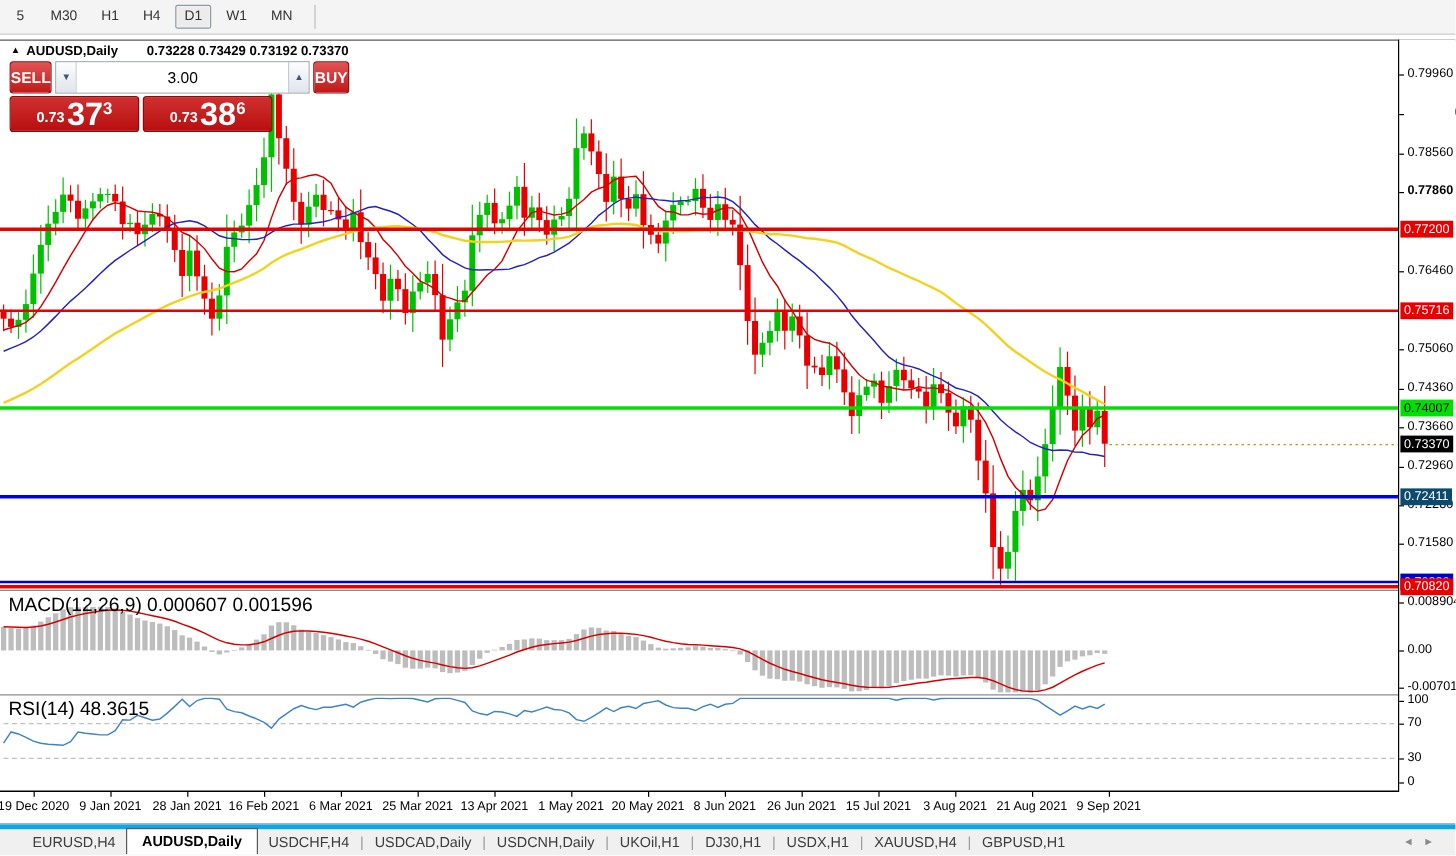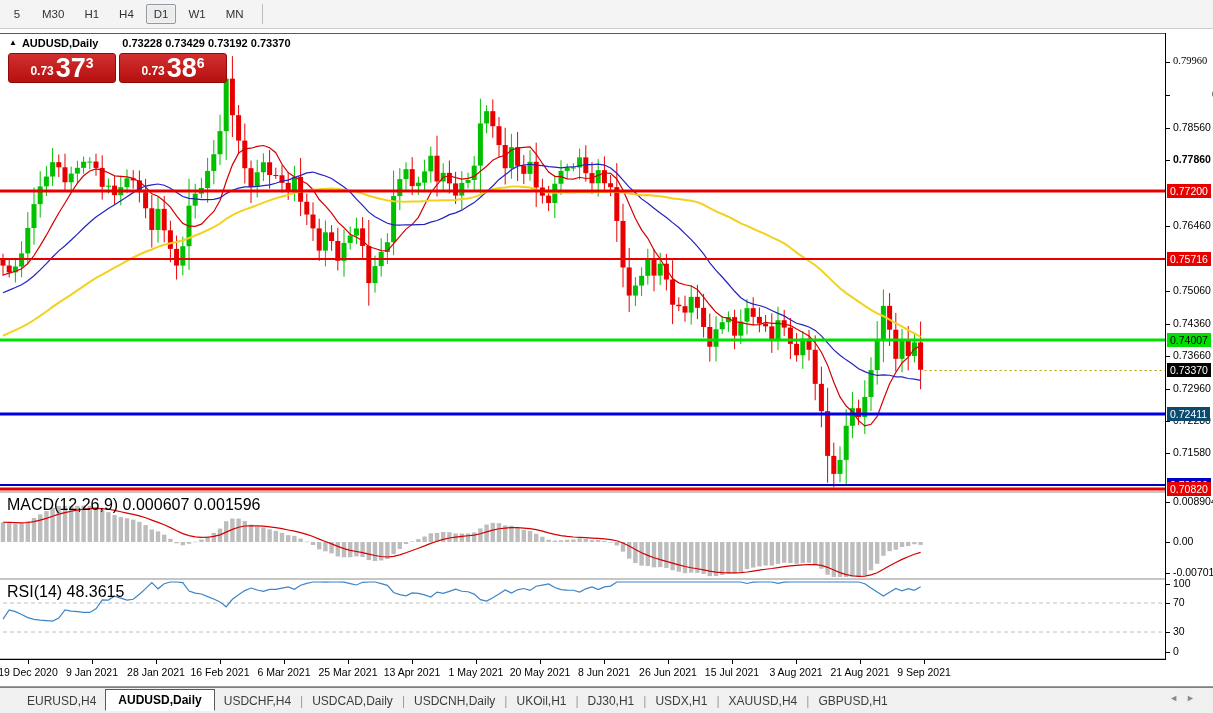--- a/index.html
+++ b/index.html
@@ -56,21 +56,21 @@
   .chip { position:absolute; left:1px; font-size:10.5px; line-height:14px; height:14px; padding:0 3px;
     white-space:nowrap; z-index:2; }
 
   
   #date-axis { position:absolute; left:0; top:660px; width:1165px; height:14px; background:#fff; z-index:3; }
   .datetick { position:absolute; top:0; width:1px; height:4px; background:#000; }
   .datelabel { position:absolute; top:6px; transform:translateX(-50%); font-size:10.5px; color:#000; white-space:nowrap; }
 
   
   #tabs-bar { position:absolute; left:0; top:687px; width:1213px; height:26px; background:#f0f0f0;
-    border-top:1px solid #0ea5e9; z-index:6; display:flex; align-items:center; }
+    border-top:4px solid #0ea5e9; z-index:6; display:flex; align-items:center; }
   #tab-list { display:flex; align-items:center; padding-left:18px; height:100%; }
   .tab { font-size:12px; color:#3c3c3c; padding:3px 9px; white-space:nowrap; cursor:default; }
   .tab.active { background:#fff; color:#000; font-weight:bold; border:1px solid #5a5a5a; border-bottom:1px solid #fff;
     padding:3px 12px; margin-top:-2px; }
   .tab-sep { color:#9a9a9a; font-size:12px; }
   #tab-arrows { position:absolute; right:10px; top:5px; color:#8a8a8a; font-size:9px; letter-spacing:8px; }
 </style>
 </head>
 <body>
 
@@ -558,40 +558,49 @@
         <div class="tf-btn">MN</div>
       </div>
     <div class="tb-sep"></div>
   </div>
 
   <div id="chart-title">
     <span class="tri">▲</span><span class="sym">AUDUSD,Daily</span><span class="ohlc">0.73228 0.73429 0.73192 0.73370</span>
   </div>
 
   <div id="one-click">
+    <div class="oc-row1">
+      <div class="oc-btn">SELL</div>
+      <div class="vol-group">
+        <button class="vol-arrow left">▼</button>
+        <input id="volume-input" readonly="" value="3.00" style="">
+        <button class="vol-arrow right">▲</button>
+      </div>
+      <div class="oc-btn">BUY</div>
+    </div>
     <div class="oc-row2">
       <div class="price-panel sell">
         <span class="pp-prefix">0.73</span>
         <span class="pp-main">37</span>
         <span class="pp-sup">3</span>
       </div>
       <div class="price-panel buy">
         <span class="pp-prefix">0.73</span>
         <span class="pp-main">38</span>
         <span class="pp-sup">6</span>
       </div>
     </div>
   </div>
 
   <div class="pane-label" style="left:7px; top:496px;">MACD(12,26,9) 0.000607 0.001596</div>
   <div class="pane-label" style="left:7px; top:583px;">RSI(14) 48.3615</div>
 
   <div id="price-axis">
       <div class="tickmark" style="top: 29px;"></div>
-      <div class="ticklabel" style="top: 22px; font-family: Liberation Serif, serif;">0.79960</div>
+      <div class="ticklabel" style="top: 22px;">0.79960</div>
       <div class="tickmark" style="top: 62px;"></div>
       <div class="ticklabel" style="top: 55px; padding-left: 39px;">0.79260</div>
       <div class="tickmark" style="top: 95px;"></div>
       <div class="ticklabel" style="top: 88px;">0.78560</div>
       <div class="tickmark" style="top: 127px;"></div>
       <div class="ticklabel" style="top: 120px; font-weight: bold;">0.77860</div>
       <div class="tickmark" style="top: 193px;"></div>
       <div class="ticklabel" style="top: 186px;">0.76460</div>
       <div class="tickmark" style="top: 258px;"></div>
       <div class="ticklabel" style="top: 251px;">0.75060</div>

